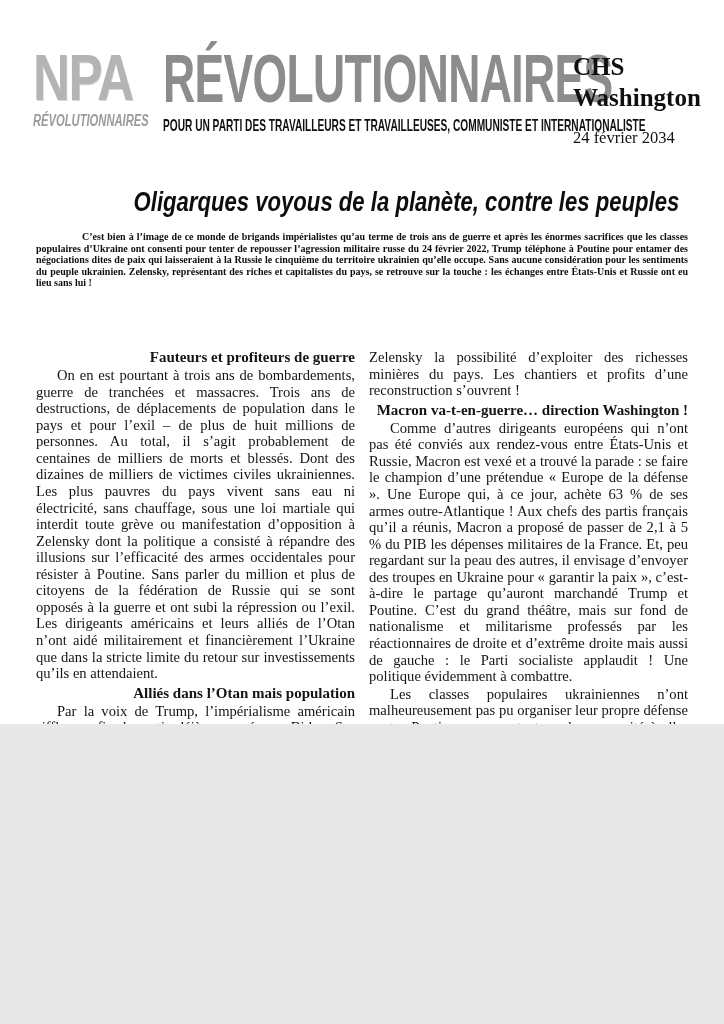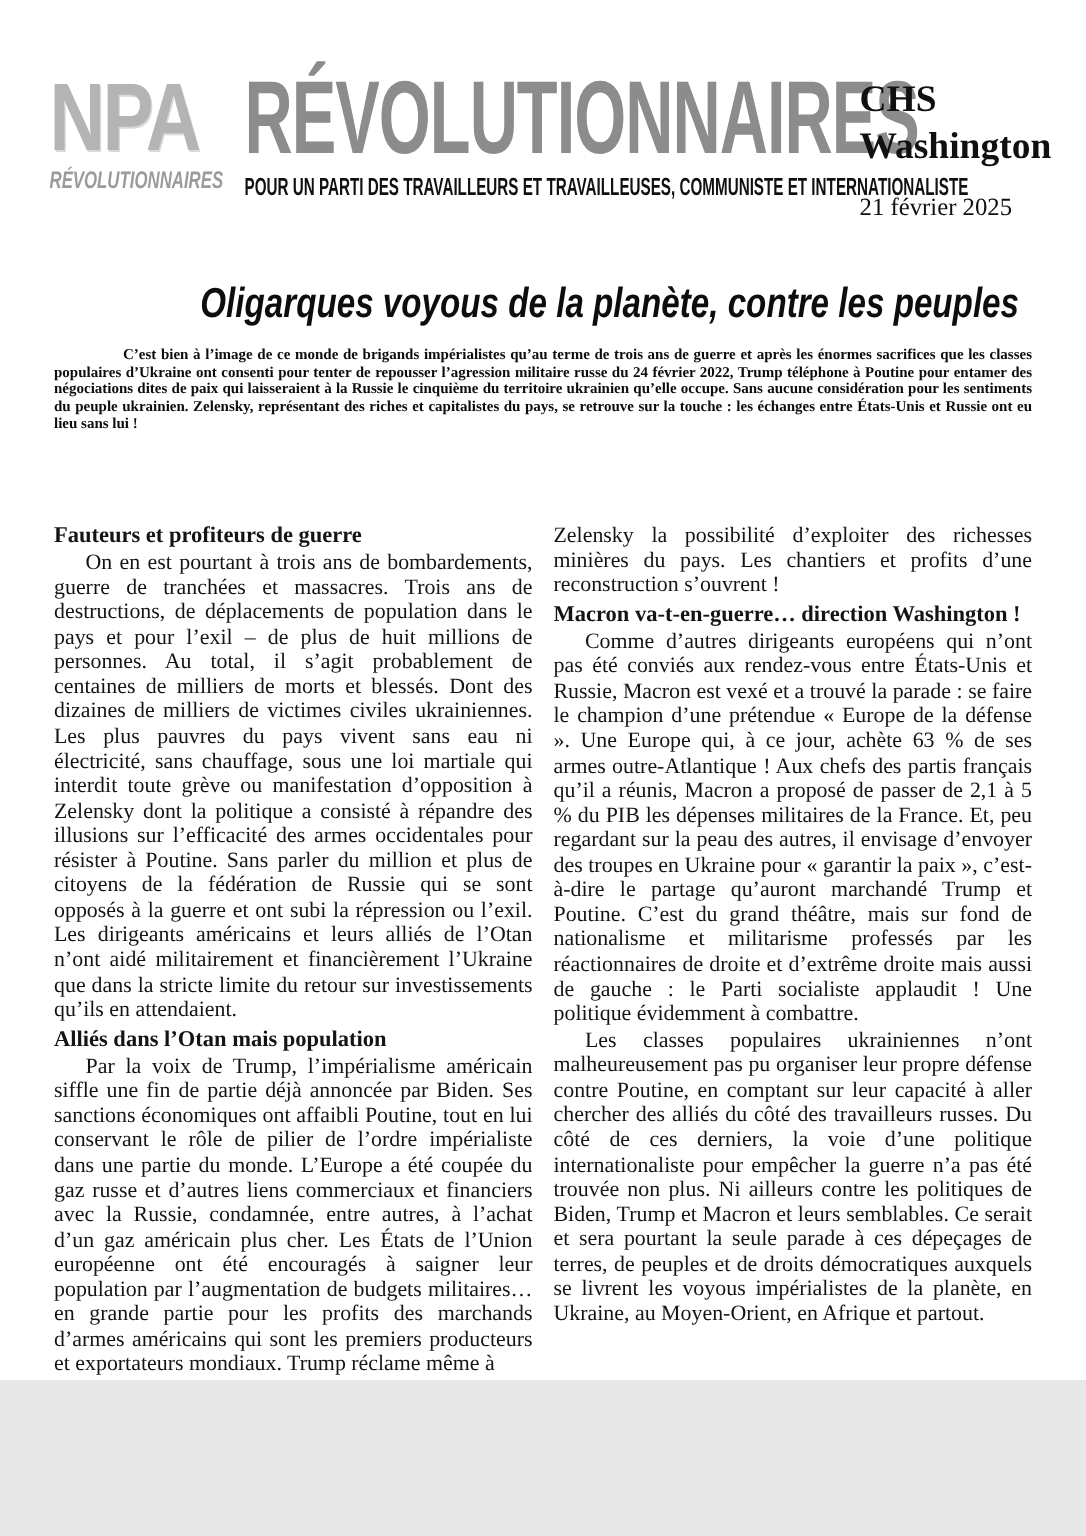--- a/index.html
+++ b/index.html
@@ -1,18 +1,18 @@
 <!DOCTYPE html>
 <html lang="fr"><head>
 <meta charset="utf-8">
 <style>
   html, body { margin:0; padding:0; background:#e8e8e8; }
   .page {
     position:relative;
-    width:724px; height:920px;
+    width:724px; height:724px;
     margin:0 auto;
     background:#ffffff;
     font-family:"Liberation Serif", serif;
     color:#141414;
     overflow:hidden;
   }
 
   
   .logo { position:absolute; left:33px; top:50px; }
   .logo-npa {
@@ -57,21 +57,21 @@
   
   .intro {
     position:absolute; top:231px; left:36px; width:652px; margin:0;
     font-weight:bold; font-size:10px; line-height:1.16;
     text-align:justify; text-indent:46px; color:#0d0d0d;
   }
 
   
   .columns { position:absolute; top:349px; left:36px; width:652px; display:flex; gap:14px; }
   .col { width:319px; font-size:14.6px; line-height:1.135; text-align:justify; color:#141414; }
-  .col h2 { font-size:15px; font-weight:bold; margin:3px 0 1px 0; text-align:left; }
+  .col h2 { font-size:15px; font-weight:bold; margin:3px 0 1px 0; text-align:right; }
   .col h2.first { margin-top:0; }
   .col p { margin:0 0 1px 0; text-indent:21px; }
   .col p.no-indent { text-indent:0; }
 </style>
 </head>
 <body>
 
 <div class="page">
 
   <div class="logo">
@@ -82,21 +82,21 @@
   <div class="mast">
     <div class="mast-title">RÉVOLUTIONNAIRES</div>
     <div class="mast-tagline">POUR UN PARTI DES TRAVAILLEURS ET TRAVAILLEUSES, COMMUNISTE ET INTERNATIONALISTE</div>
   </div>
 
   <div class="edition">
     <div class="edition-name">
       <div>CHS</div>
       <div>Washington</div>
     </div>
-    <div class="edition-date">21 février 2025</div>
+    <div class="edition-date">24 février 2034</div>
   </div>
 
   <h1 class="title">
     <span>Oligarques voyous de la planète, contre les peuples</span>
   </h1>
 
   <p class="intro">C’est bien à l’image de ce monde de brigands impérialistes qu’au terme de trois ans de guerre et après les énormes sacrifices que les classes populaires d’Ukraine ont consenti pour tenter de repousser l’agression militaire russe du 24 février 2022, Trump téléphone à Poutine pour entamer des négociations dites de paix qui laisseraient à la Russie le cinquième du territoire ukrainien qu’elle occupe. Sans aucune considération pour les sentiments du peuple ukrainien. Zelensky, représentant des riches et capitalistes du pays, se retrouve sur la touche : les échanges entre États-Unis et Russie ont eu lieu sans lui !</p>
 
   <div class="columns">
     <div class="col">

